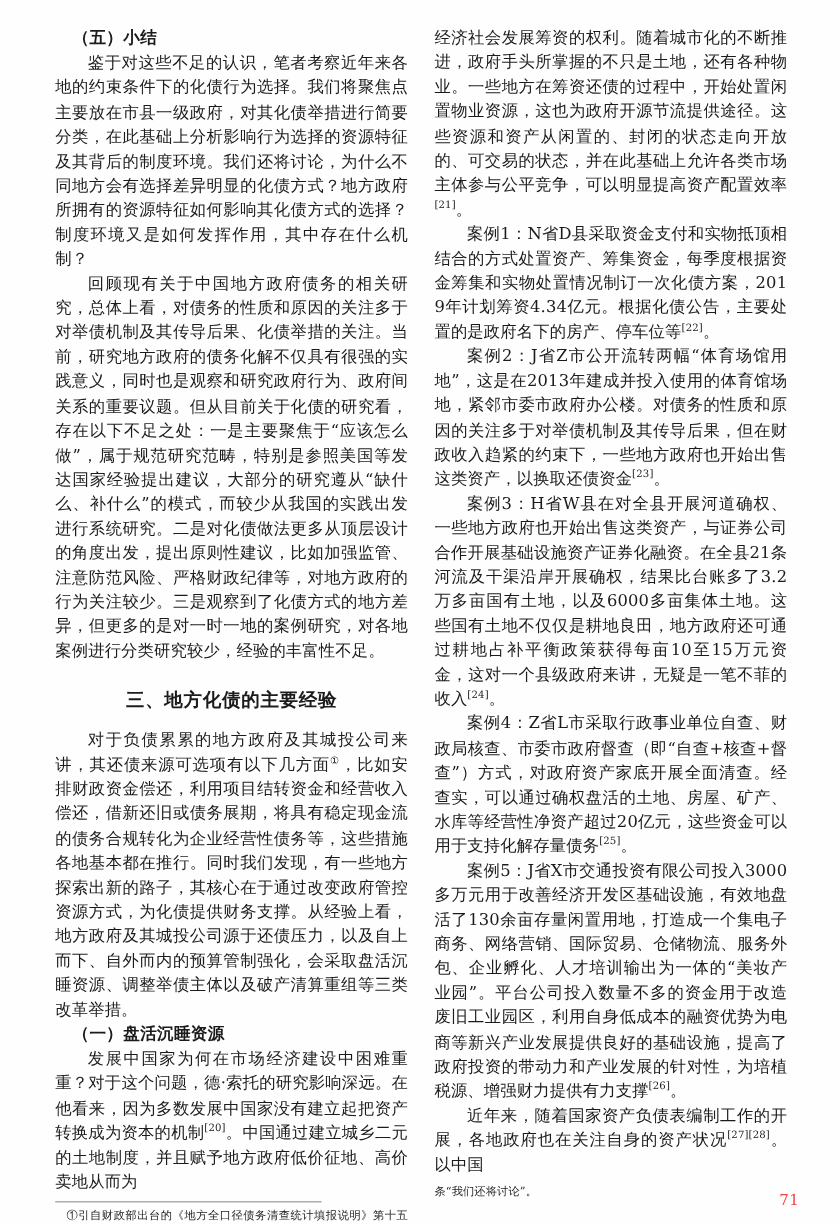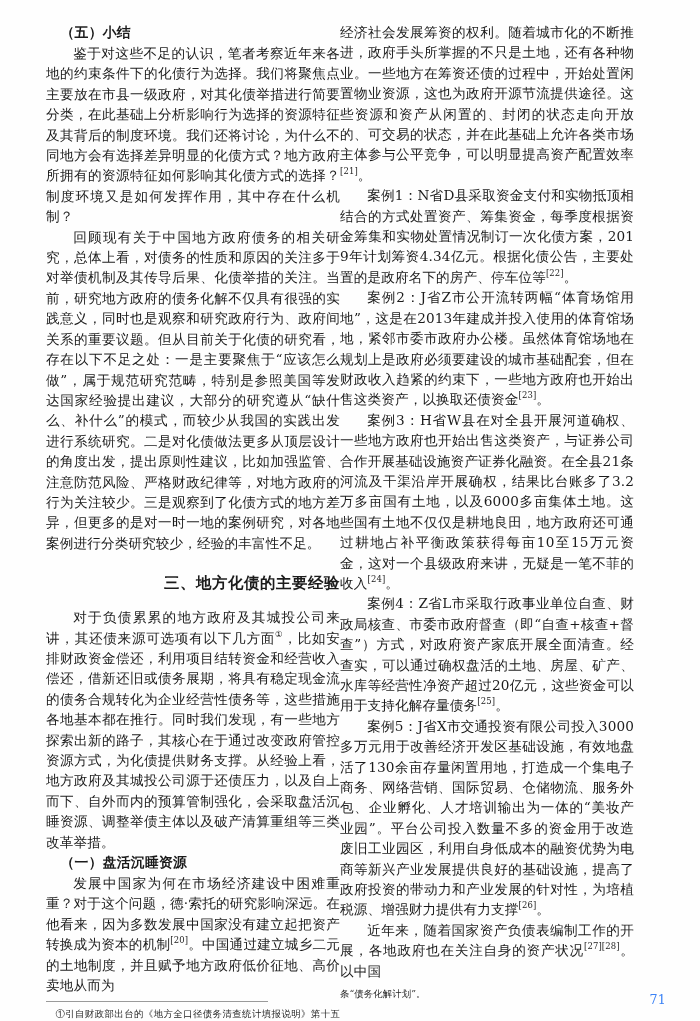--- a/index.html
+++ b/index.html
@@ -20,20 +20,21 @@
     position: absolute;
     left: 0; top: 0;
     width: 700px;
     height: 1021px;
     box-sizing: border-box;
     padding: 22px 34px 18px 46px;
     background: #fefefe;
   }
   .columns {
     display: flex;
+    gap: 22px;
     height: 940px;
   }
   .col {
     width: 294px;
     position: relative;
   }
   .col-left { display: flex; flex-direction: column; }
   .col-right { display: flex; flex-direction: column; }
 
   p {
@@ -55,21 +56,21 @@
     font-weight: bold;
     font-family: "DejaVu Sans", "Liberation Sans", sans-serif;
     text-indent: 1.05em;
     letter-spacing: 0.02em;
   }
   h2.sechead {
     margin: 19px 0 13px 0;
     font-size: 15.4px;
     line-height: 22px;
     font-weight: bold;
-    text-align: right;
+    text-align: center;
     text-indent: 0;
     font-family: "DejaVu Sans", "Liberation Sans", sans-serif;
     letter-spacing: 0.04em;
   }
 
   .footnote-wrap {
     margin-top: auto;
     padding-top: 6px;
   }
   .footrule {
@@ -102,21 +103,21 @@
     vertical-align: super;
     line-height: 0;
   }
 
   .pagenum-row {
     position: absolute;
     right: 34px;
     bottom: 14px;
     font-size: 12.6px;
     font-family: "DejaVu Serif", "Liberation Serif", serif;
-    color: #3b82f6;
+    color: #ef4444;
     letter-spacing: 0.02em;
   }
 </style>
 </head>
 <body>
 
 <div class="page">
   <div class="columns">
 
     <div class="col col-left">
@@ -152,41 +153,41 @@
 
       <p class="noindent">
         <span>经济社会发展筹资的权利。随着城市化的不断推进，政府手头所掌握的不只是土地，还有各种物业。一些地方在筹资还债的过程中，开始处置闲置物业资源，这也为政府开源节流提供途径。这些资源和资产从闲置的、封闭的状态走向开放的、可交易的状态，并在此基础上允许各类市场主体参与公平竞争，可以明显提高资产配置效率</span><sup>[21]</sup><span>。</span>
       </p>
 
       <p>
         <span>案例1：N省D县采取资金支付和实物抵顶相结合的方式处置资产、筹集资金，每季度根据资金筹集和实物处置情况制订一次化债方案，2019年计划筹资4.34亿元。根据化债公告，主要处置的是政府名下的房产、停车位等</span><sup>[22]</sup><span>。</span>
       </p>
 
       <p>
-        <span>案例2：J省Z市公开流转两幅“体育场馆用地”，这是在2013年建成并投入使用的体育馆场地，紧邻市委市政府办公楼。虽然体育馆场地在规划上是政府必须要建设的城市基础配套，但在财政收入趋紧的约束下，一些地方政府也开始出售这类资产，以换取还债资金</span><sup>[23]</sup><span>。</span>
+        <span>案例2：J省Z市公开流转两幅“体育场馆用地”，这是在2013年建成并投入使用的体育馆场地，紧邻市委市政府办公楼。对债务的性质和原因的关注多于对举债机制及其传导后果，但在财政收入趋紧的约束下，一些地方政府也开始出售这类资产，以换取还债资金</span><sup>[23]</sup><span>。</span>
       </p>
 
       <p>
         <span>案例3：H省W县在对全县开展河道确权、一些地方政府也开始出售这类资产，与证券公司合作开展基础设施资产证券化融资。在全县21条河流及干渠沿岸开展确权，结果比台账多了3.2万多亩国有土地，以及6000多亩集体土地。这些国有土地不仅仅是耕地良田，地方政府还可通过耕地占补平衡政策获得每亩10至15万元资金，这对一个县级政府来讲，无疑是一笔不菲的收入</span><sup>[24]</sup><span>。</span>
       </p>
 
       <p>
         <span>案例4：Z省L市采取行政事业单位自查、财政局核查、市委市政府督查（即“自查+核查+督查”）方式，对政府资产家底开展全面清查。经查实，可以通过确权盘活的土地、房屋、矿产、水库等经营性净资产超过20亿元，这些资金可以用于支持化解存量债务</span><sup>[25]</sup><span>。</span>
       </p>
 
       <p>
         <span>案例5：J省X市交通投资有限公司投入3000多万元用于改善经济开发区基础设施，有效地盘活了130余亩存量闲置用地，打造成一个集电子商务、网络营销、国际贸易、仓储物流、服务外包、企业孵化、人才培训输出为一体的“美妆产业园”。平台公司投入数量不多的资金用于改造废旧工业园区，利用自身低成本的融资优势为电商等新兴产业发展提供良好的基础设施，提高了政府投资的带动力和产业发展的针对性，为培植税源、增强财力提供有力支撑</span><sup>[26]</sup><span>。</span>
       </p>
 
       <p>
         <span>近年来，随着国家资产负债表编制工作的开展，各地政府也在关注自身的资产状况</span><sup>[27][28]</sup><span>。以中国</span>
       </p>
 
       <div class="footnote-wrap">
-        <div class="footnote-cont">条“债务化解计划”。</div>
+        <div class="footnote-cont">条“我们还将讨论”。</div>
         <div class="footnote-spacer"></div>
       </div>
 
     </div>
   </div>
 
   <div class="pagenum-row">71</div>
 </div>
 
 </body></html>

